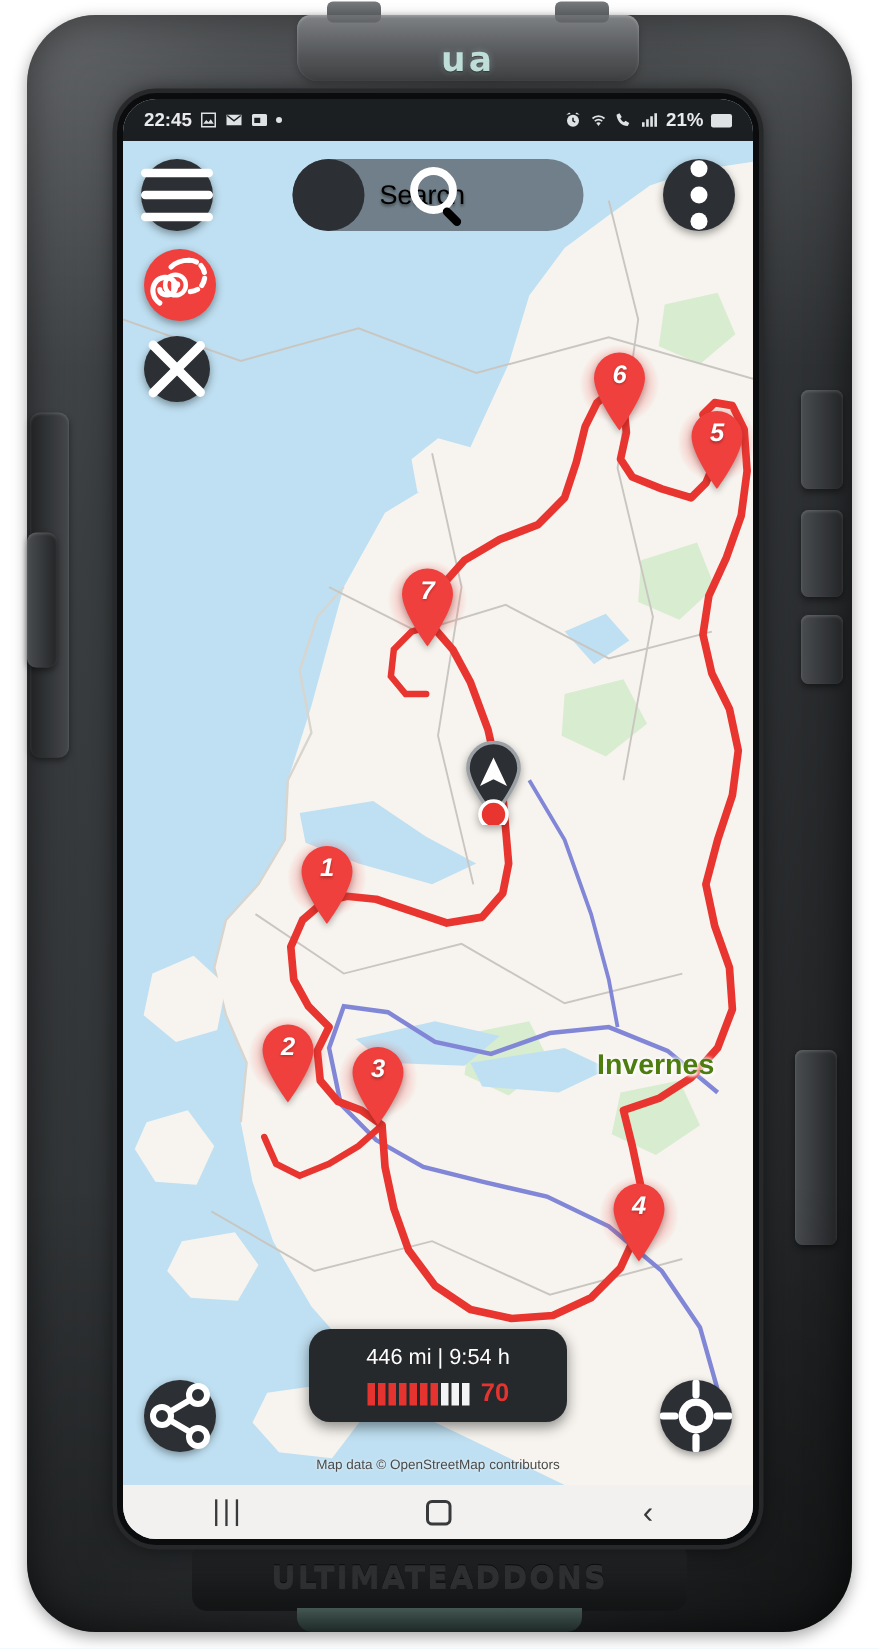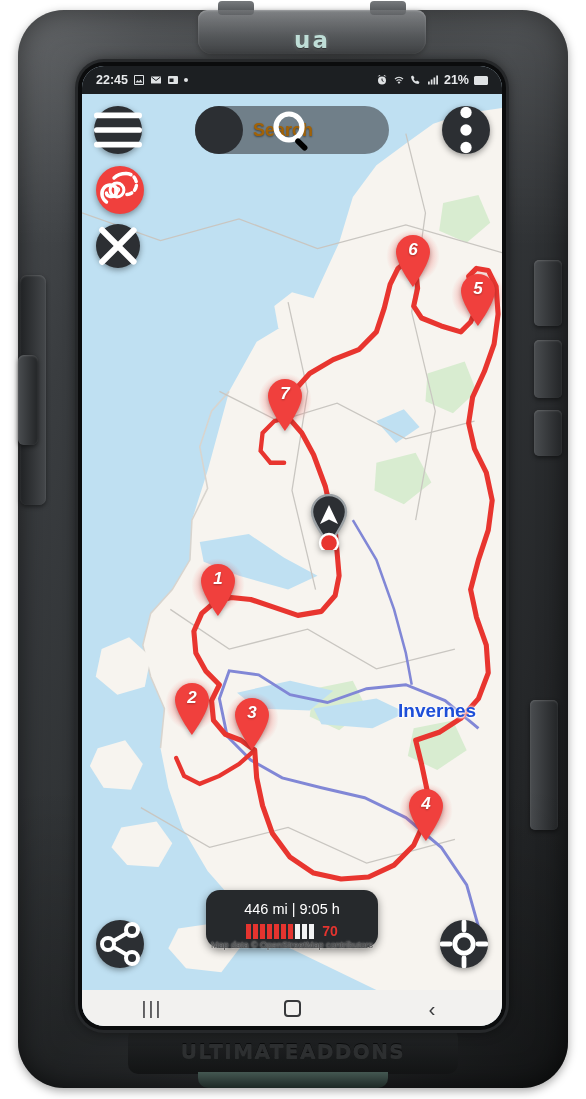--- a/index.html
+++ b/index.html
@@ -120,59 +120,59 @@
     position:absolute; left:50%; transform:translateX(-50%); top:12px;
     height:48px; width:194px; border-radius:24px;
     background:rgba(90,100,108,.78);
     display:flex; align-items:center;
   }
   .search-circle{
     width:48px;height:48px;border-radius:50%;background:#2c2f33;
     display:flex;align-items:center;justify-content:center;flex:0 0 auto;
   }
   .search-label{
-    color:#a16207; font-size:18px; font-weight:700; margin-left:10px;
+    color:#000000; font-size:18px; font-weight:400; margin-left:10px;
     text-shadow:0 1px 2px rgba(0,0,0,.45);
   }
 
   
   .pin{ position:absolute; width:40px; height:54px; }
   .pin .glow{position:absolute; left:-7px; top:-5px; width:54px; height:54px; border-radius:50%;
              background:radial-gradient(circle,rgba(240,64,61,.35) 35%,rgba(240,64,61,0) 70%);}
   .pin svg{position:absolute; left:0; top:0; width:40px; height:54px; filter:drop-shadow(0 2px 2px rgba(0,0,0,.28));}
   .pin .num{
     position:absolute; left:0; top:6px; width:40px; text-align:center;
     color:#fff; font-size:17px; font-weight:700; font-style:italic;
     text-shadow:0 1px 2px rgba(0,0,0,.3);
   }
   .pin-start{position:absolute; width:44px; height:56px;}
   .pin-start svg{width:44px; height:56px; filter:drop-shadow(0 2px 3px rgba(0,0,0,.35));}
 
   .city-label{
-    position:absolute; color:#1d4ed8; font-size:19px; font-weight:700;
+    position:absolute; color:#4d7c0f; font-size:19px; font-weight:700;
     text-shadow:0 0 3px #fff,0 0 3px #fff,1px 1px 2px #fff;
     white-space:nowrap;
   }
 
   
   .navcard{
     position:absolute; left:50%; transform:translateX(-50%); bottom:42px;
     width:172px; border-radius:14px; background:#26292c;
     padding:9px 10px 9px; text-align:center;
     box-shadow:0 3px 9px rgba(0,0,0,.45);
   }
   .nav-title{color:#fff; font-size:15.5px; font-weight:700; letter-spacing:.1px;}
   .nav-sub{color:#fff; font-size:14.5px; font-weight:400; margin-top:2px;}
   .nav-meter{display:flex; align-items:center; justify-content:center; gap:8px; margin-top:6px;}
   .bars{display:flex; gap:2px;}
   .bars i{display:block; width:5px; height:15px; background:#e5342f;}
   .bars i.off{background:#f2f3f4;}
-  .nav-score{color:#e5342f; font-size:14px; font-weight:700;}
+  .nav-score{color:#e5342f; font-size:17px; font-weight:700;}
   .attrib{
-    position:absolute; left:50%; transform:translateX(-50%); bottom:40px;
+    position:absolute; left:50%; transform:translateX(-50%); bottom:9px;
     font-size:9px; color:#4a4a4a; white-space:nowrap;
     text-shadow:0 0 2px rgba(255,255,255,.9);
     margin-top:45px;
   }
 
   
   .navbar{
     position:absolute; left:0; right:0; bottom:0; height:36px;
     background:#f2f1ef; display:flex; align-items:center; justify-content:space-around;
   }
@@ -428,21 +428,21 @@
         </div>
 
         <div class="fab fab-gps">
           <svg width="23" height="23" viewBox="0 0 24 24">
             <circle cx="12" cy="12" r="4.6" fill="none" stroke="#fff" stroke-width="2.4"></circle>
             <path d="M12 1v4M12 19v4M1 12h4M19 12h4" stroke="#fff" stroke-width="2.4" stroke-linecap="round"></path>
           </svg>
         </div>
 
         <div class="navcard">
-          <div class="nav-sub">446 mi | 9:05 h</div>
+          <div class="nav-sub">446 mi | 9:54 h</div>
           <div class="nav-meter">
             <span class="bars">
               <i></i>
               <i></i>
               <i></i>
               <i></i>
               <i></i>
               <i></i>
               <i></i>
               <i class="off"></i>

